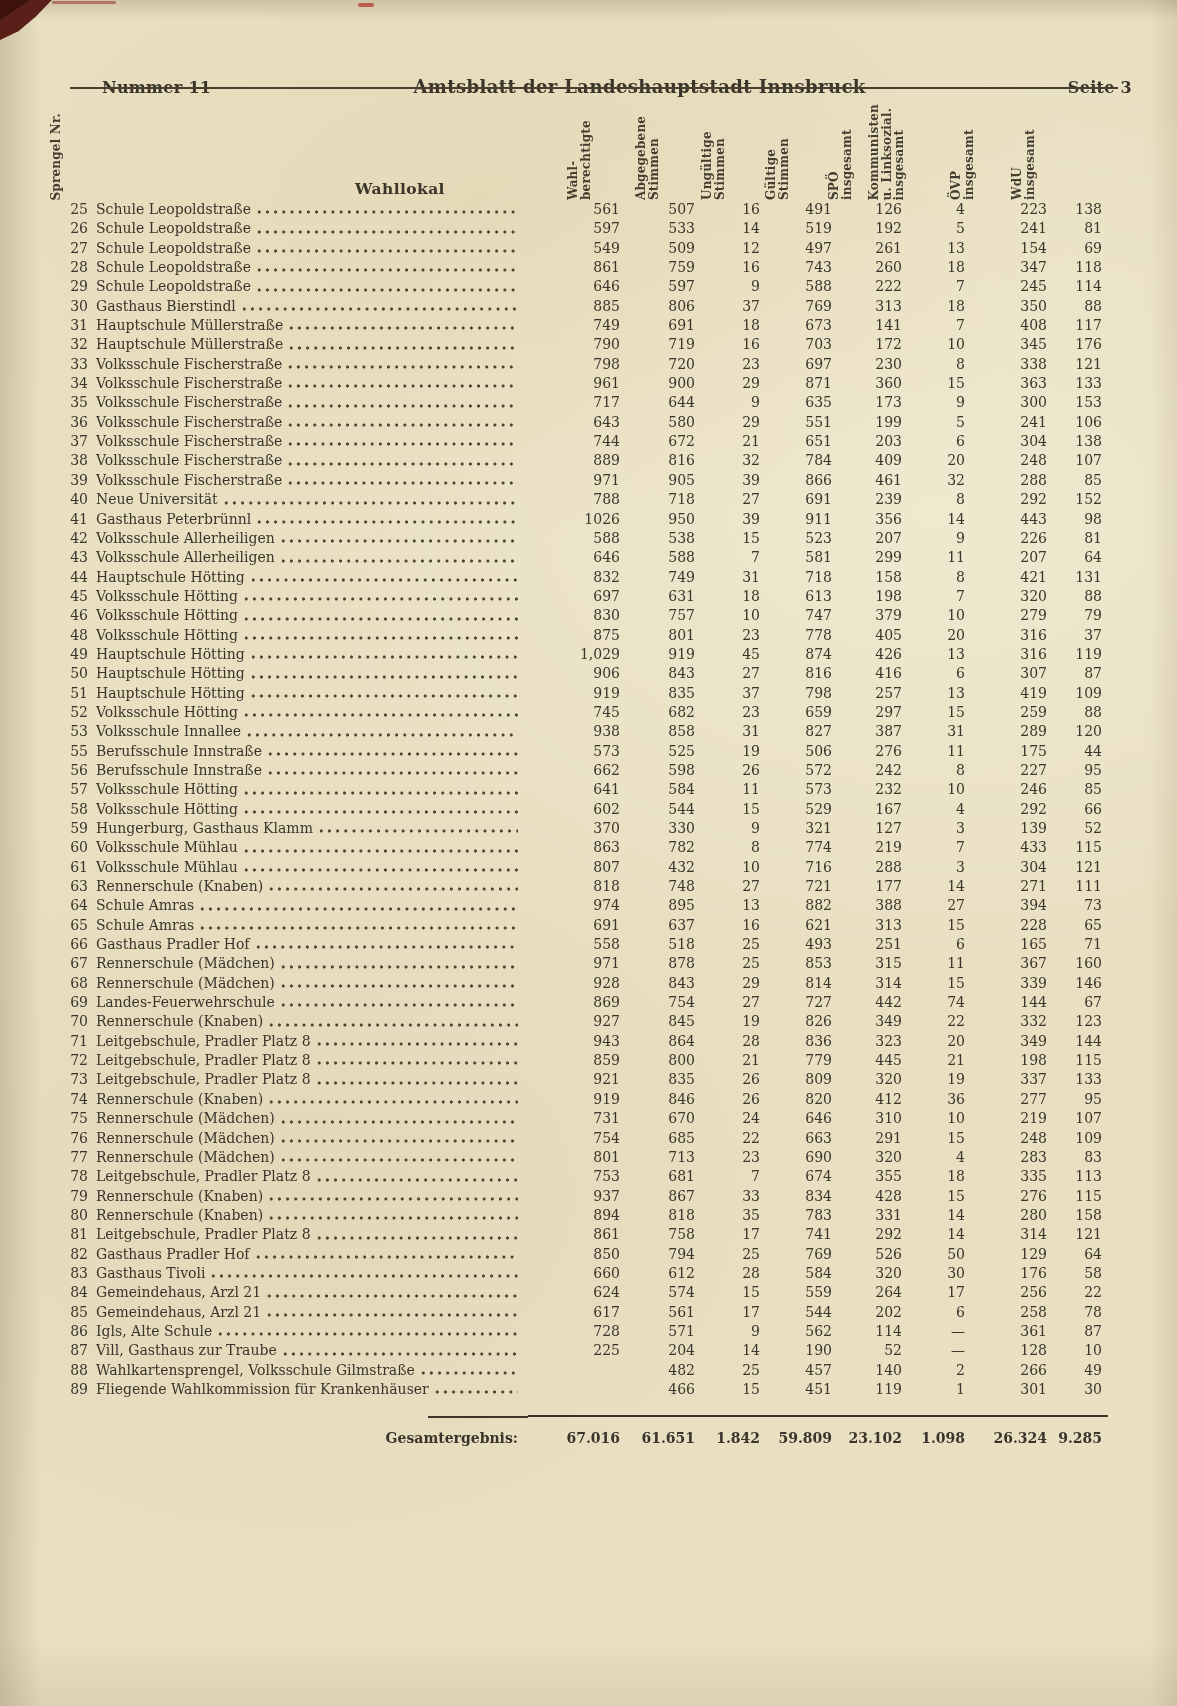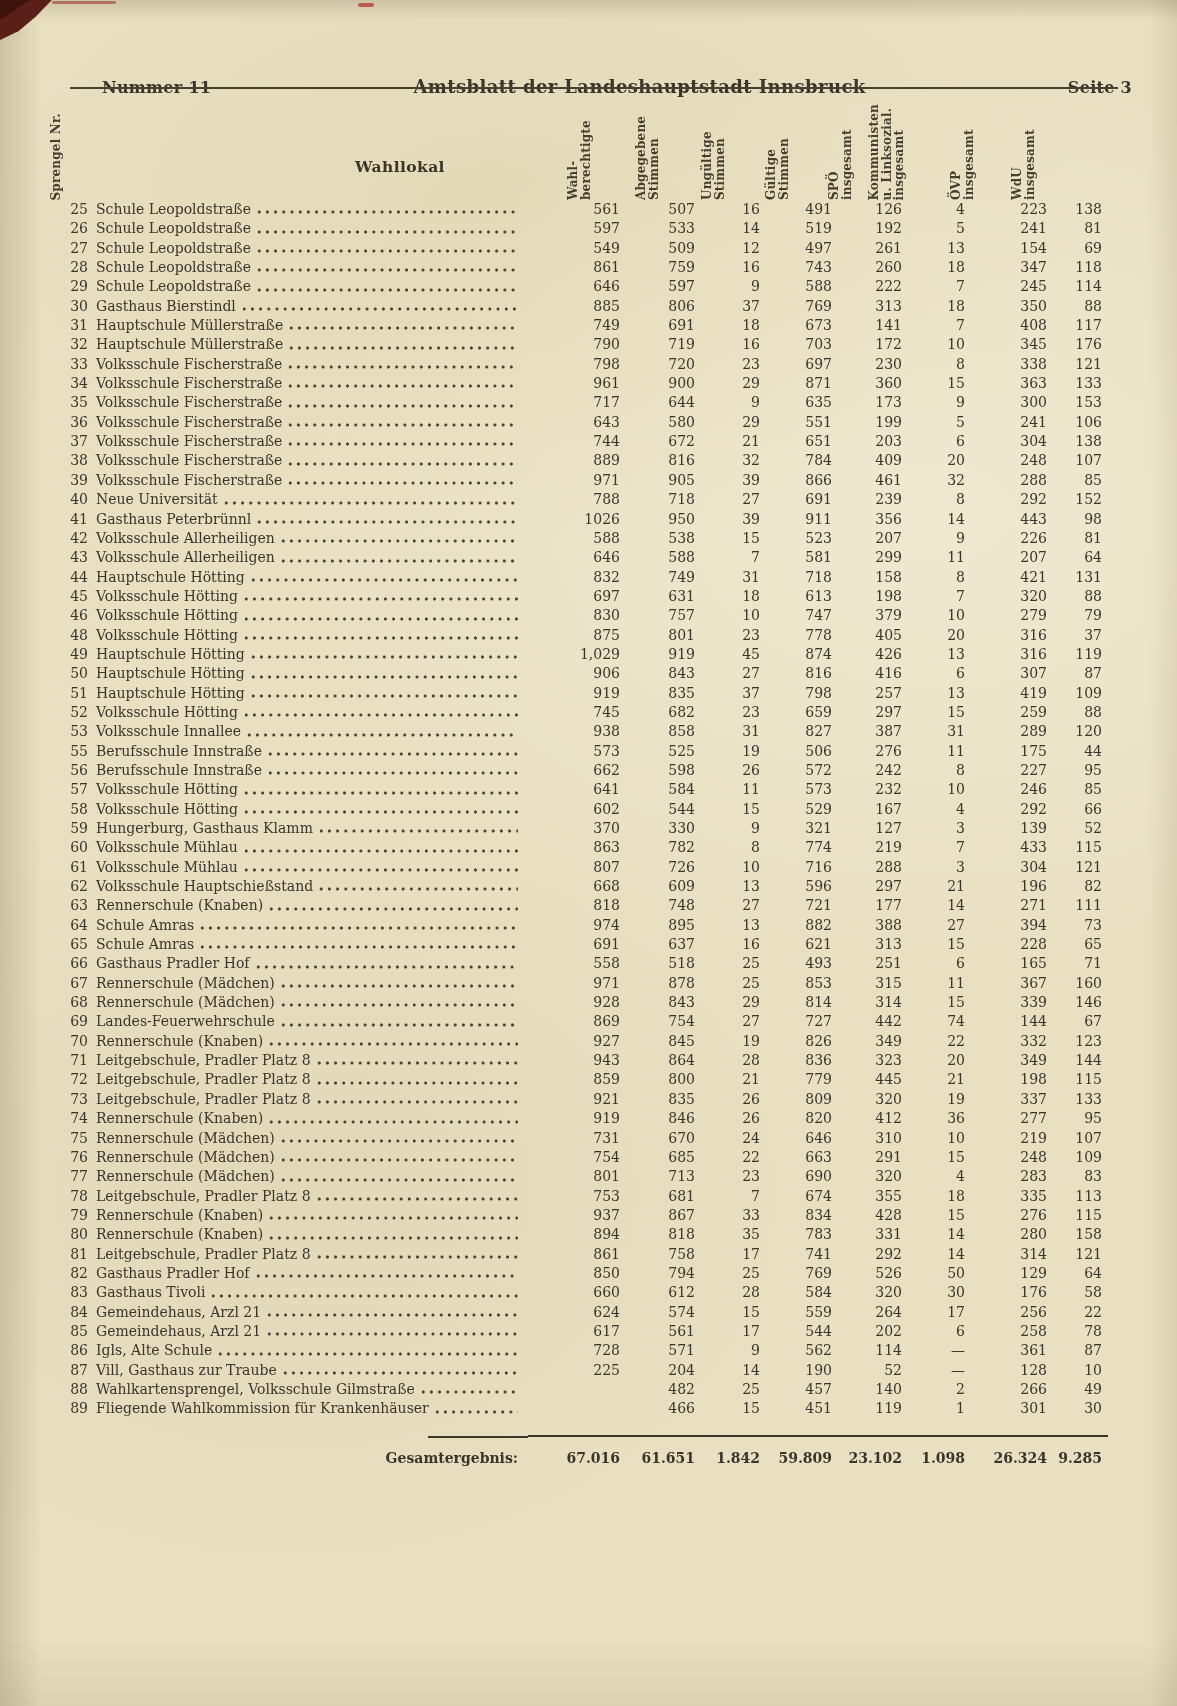--- a/index.html
+++ b/index.html
@@ -33,21 +33,21 @@
   .header-rule{position:absolute;top:87px;left:70px;width:1048px;height:2.4px;background:#46402f;}
 
   
   .header-band{position:absolute;top:96px;left:62px;width:1046px;height:104px;}
   .rot-hdr{
     position:absolute;bottom:0;transform:rotate(-90deg);transform-origin:0 100%;
     width:102px;font-size:12px;line-height:12.5px;white-space:pre-line;letter-spacing:.2px;
     font-weight:bold;color:#453e30;
   }
   .sprengel-hdr{left:0;width:100px;}
-  .wahllokal-hdr{position:absolute;bottom:24px;left:258px;width:160px;text-align:center;
+  .wahllokal-hdr{position:absolute;bottom:2px;left:258px;width:160px;text-align:center;
     font-weight:bold;font-size:15.5px;letter-spacing:.4px;color:#3c362a;}
 
   
   table.results{position:absolute;top:200px;left:62px;width:1046px;border-collapse:collapse;table-layout:fixed;}
   td{padding:0;font-size:14px;line-height:19.35px;vertical-align:baseline;}
   td.nr-cell{text-align:right;padding-right:8px;}
   td.v{text-align:right;padding-right:6px;white-space:nowrap;}
   .name-flex{display:flex;align-items:baseline;}
   .nm{white-space:nowrap;}
   .lead{flex:1 1 auto;height:6px;align-self:flex-end;margin:0 10px 4px 6px;
@@ -690,44 +690,27 @@
         </tr>
         <tr>
           <td class="nr-cell">61</td>
           <td class="name-cell">
             <div class="name-flex">
               <span class="nm">Volksschule Mühlau</span>
               <span class="lead"></span>
             </div>
           </td>
           <td class="v">807</td>
-          <td class="v">726</td>
+          <td class="v">432</td>
           <td class="v">10</td>
           <td class="v">716</td>
           <td class="v">288</td>
           <td class="v">3</td>
           <td class="v">304</td>
           <td class="v">121</td>
-        </tr>
-        <tr>
-          <td class="nr-cell">62</td>
-          <td class="name-cell">
-            <div class="name-flex">
-              <span class="nm">Volksschule Hauptschießstand</span>
-              <span class="lead"></span>
-            </div>
-          </td>
-          <td class="v">668</td>
-          <td class="v">609</td>
-          <td class="v">13</td>
-          <td class="v">596</td>
-          <td class="v">297</td>
-          <td class="v">21</td>
-          <td class="v">196</td>
-          <td class="v">82</td>
         </tr>
         <tr>
           <td class="nr-cell">63</td>
           <td class="name-cell">
             <div class="name-flex">
               <span class="nm">Rennerschule (Knaben)</span>
               <span class="lead"></span>
             </div>
           </td>
           <td class="v">818</td>

